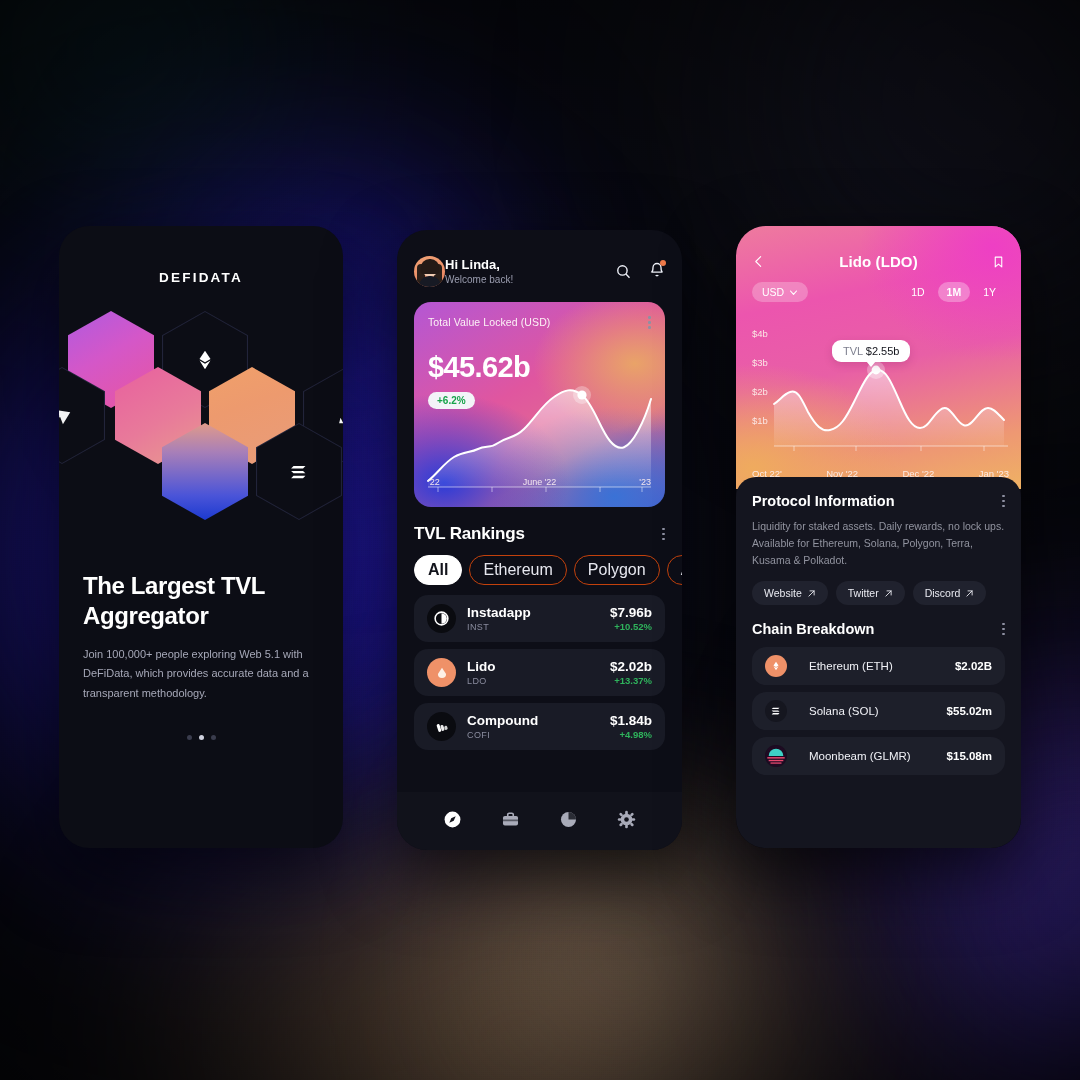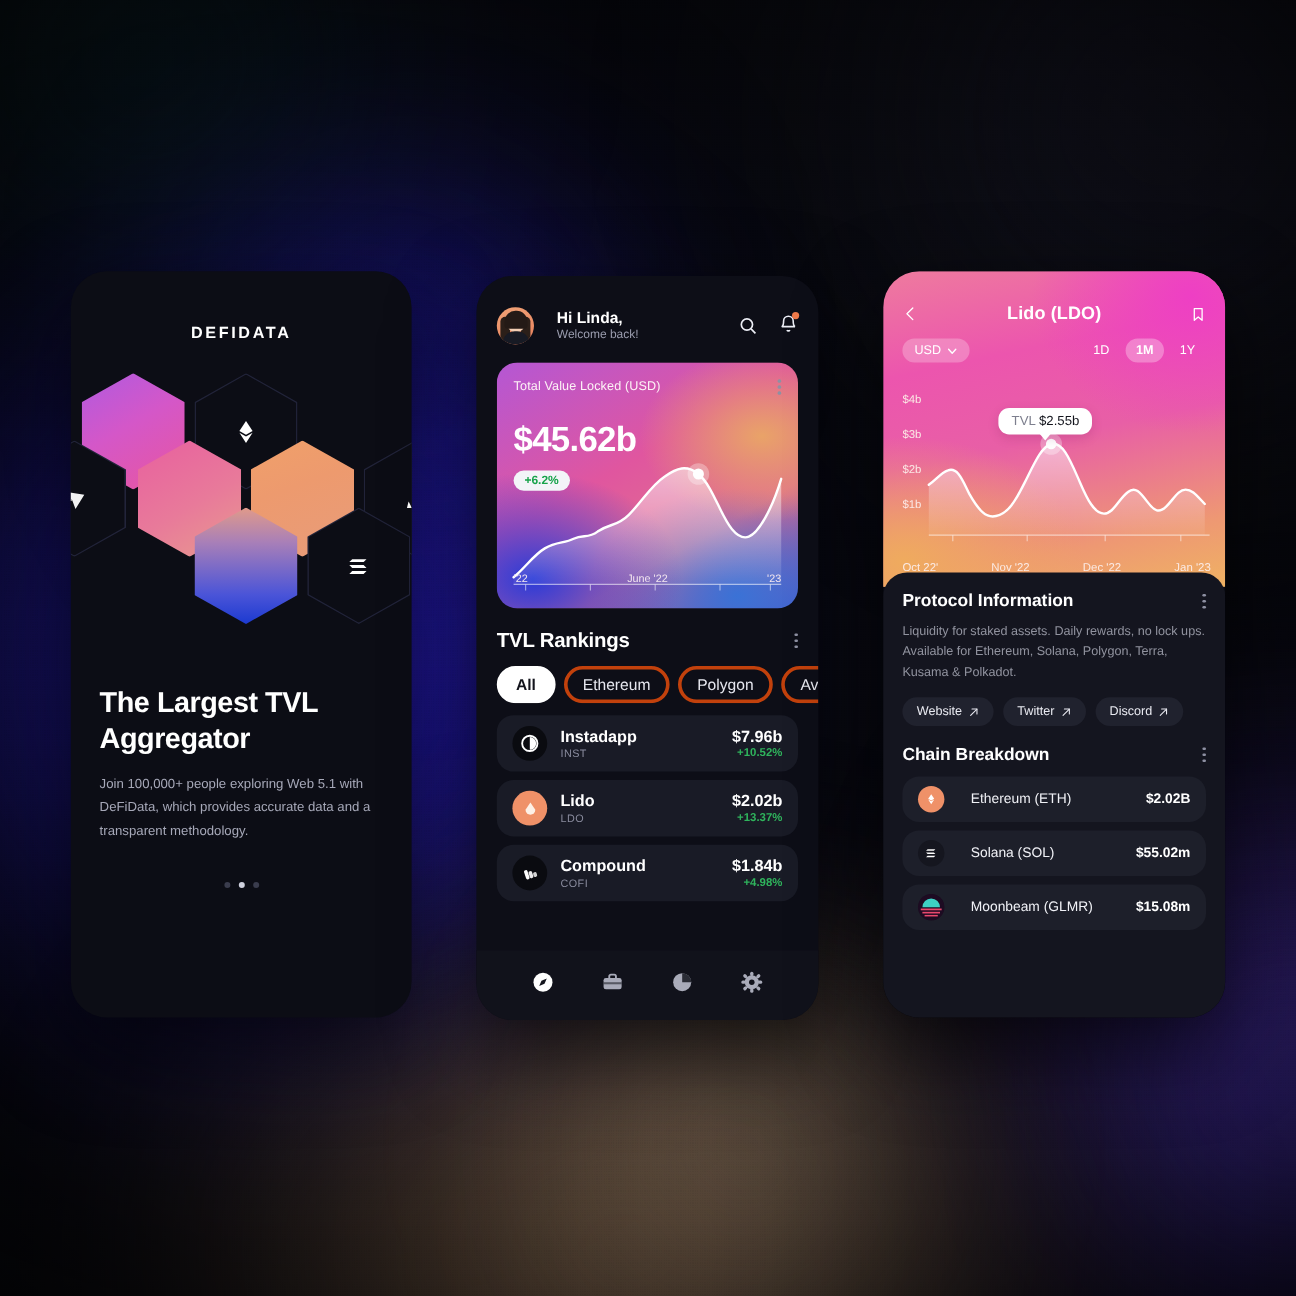--- a/index.html
+++ b/index.html
@@ -63,21 +63,21 @@
   .hexico { width:22px; height:22px; }
   .p1-title { font-size:24px; font-weight:700; color:#fff; line-height:1.24;
               letter-spacing:-.4px; padding:0 24px; margin-top:30px; }
   .p1-sub { font-size:11px; color:#a6a8b8; line-height:1.78; padding:0 24px; margin-top:14px; }
   .dots { display:flex; gap:7px; justify-content:center; margin-top:32px; }
   .dot { width:5px; height:5px; border-radius:50%; background:#3a3c4d; }
   .dot.on { background:#cfd1de; }
 
   
   .p2pad { padding:26px 17px 0 17px; }
-  .p2head { display:flex; align-items:center; gap:19px; }
+  .p2head { display:flex; align-items:center; gap:0; }
   .avatar { width:31px; height:31px; border-radius:50%; overflow:hidden; flex:none;
             background:linear-gradient(160deg,#f0a377,#e87f5c); position:relative; }
   .av-face { position:absolute; left:50%; top:6px; transform:translateX(-50%);
              width:15px; height:15px; border-radius:50%; background:#f2cdb3; }
   .av-hair { position:absolute; left:50%; top:3px; transform:translateX(-50%);
              width:19px; height:15px; border-radius:9px 9px 3px 3px; background:#241a16; }
   .av-hair2{ position:absolute; left:3px; top:8px; width:8px; height:21px;
              border-radius:4px; background:#2b1f19; }
   .av-hair3{ position:absolute; right:3px; top:8px; width:8px; height:21px;
              border-radius:4px; background:#2b1f19; }
@@ -102,21 +102,21 @@
               position:relative; z-index:3; }
   .tvl-chart { position:absolute; left:0; right:0; bottom:0; height:138px; z-index:2; }
   .tvl-axis { position:absolute; left:14px; right:14px; bottom:20px; display:flex;
               justify-content:space-between; font-size:9px; color:#f3e6ef; z-index:3; }
 
   .sect { display:flex; align-items:center; padding:17px 17px 0 17px; }
   .sect h2 { font-size:17px; font-weight:700; color:#fff; letter-spacing:-.2px; }
   .kebab { margin-left:auto; display:flex; flex-direction:column; gap:2.5px; cursor:pointer; }
   .kebab i { width:2.6px; height:2.6px; border-radius:50%; background:#8e90a2; display:block; }
   .chips { display:flex; gap:7px; padding:11px 0 0 17px; overflow:hidden; }
-  .chip { font-size:13px; color:#e6e7ef; border:3px solid #c2410c; border-radius:20px;
+  .chip { font-size:16px; color:#e6e7ef; border:1px solid #c2410c; border-radius:20px;
           padding:5px 13px; white-space:nowrap; background:transparent; }
   .chip.on { background:#fff; color:#13141c; border-color:#fff; font-weight:600; }
   .rows { padding:10px 17px 0 17px; display:flex; flex-direction:column; gap:7px; }
   .row { background:#191b26; border-radius:14px; padding:9px 13px; display:flex;
          align-items:center; gap:11px; }
   .rico { width:29px; height:29px; border-radius:50%; flex:none; display:flex;
           align-items:center; justify-content:center; }
   .rnm { font-size:13.5px; font-weight:700; color:#fff; line-height:1.25; }
   .rsym { font-size:9px; color:#8a8c9e; letter-spacing:.4px; }
   .rright { margin-left:auto; text-align:right; }

